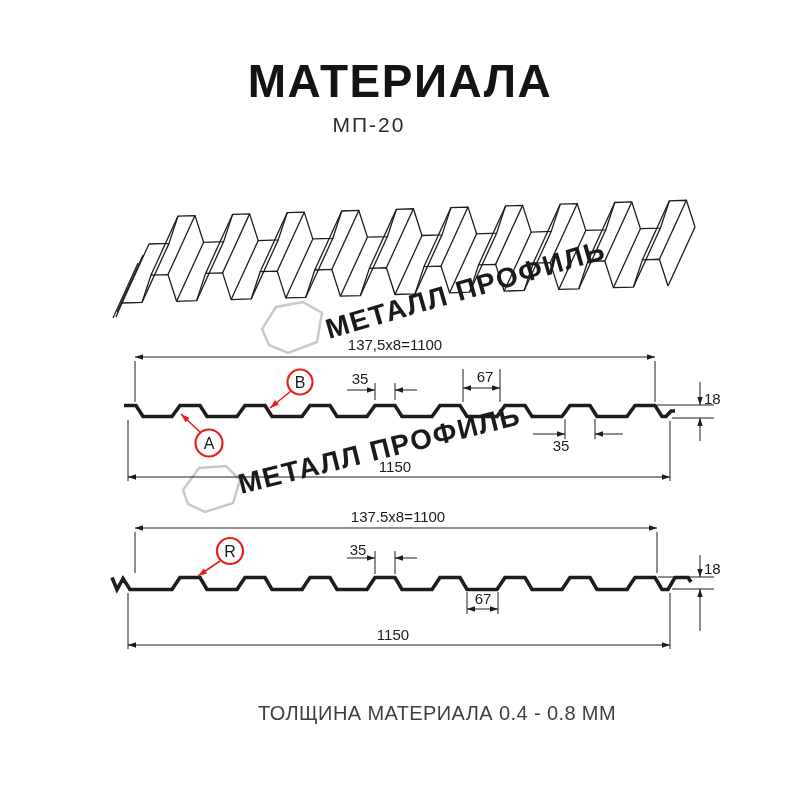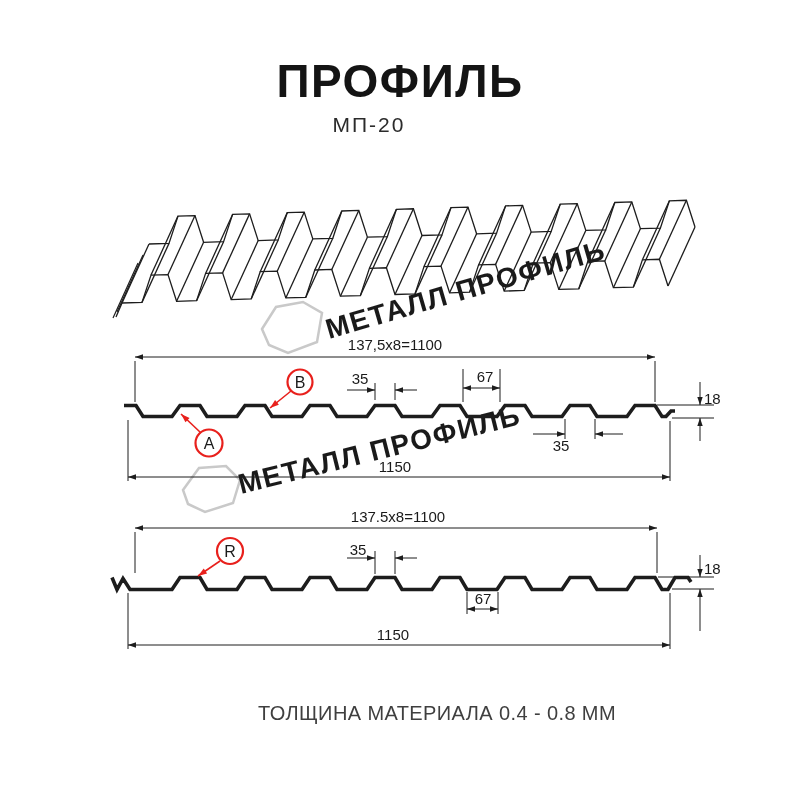--- a/index.html
+++ b/index.html
@@ -12,21 +12,21 @@
   .footer{position:absolute;top:703px;left:0;width:800px;text-align:center;
          font-size:20px;font-weight:400;letter-spacing:0.4px;color:#3f3f3f;line-height:1;padding-left:37px;}
   svg{position:absolute;top:0;left:0;}
   svg text{font-family:"Liberation Sans",sans-serif;font-size:15px;fill:#1a1a1a;}
   text.wm{font-size:28px;font-weight:bold;letter-spacing:1.5px;}
   text.marker{font-size:16px;}
 </style>
 </head>
 <body>
 
-<div class="title">ПРОФИЛЬ</div>
+<div class="title">МАТЕРИАЛА</div>
 <div class="subtitle">МП-20</div>
 
 <svg id="drawing" width="800" height="800" viewBox="0 0 800 800">
 
   <g id="wm">
     <path id="wmlogo1" d="M262,329 L276,307 L303,302 L322,313 L317,342 L288,353 L269,345 Z" fill="none" stroke-width="2.5" stroke="#c9c9c9"></path>
     <text class="wm" transform="translate(329,339) rotate(-16.2)" fill="#c9c9c9">МЕТАЛЛ ПРОФИЛЬ</text>
     <path id="wmlogo2" d="M183,490 L199,468 L226,466 L240,480 L233,503 L205,512 L188,504 Z" fill="none" stroke-width="2.5" stroke="#c9c9c9"></path>
     <text class="wm" transform="translate(241,494) rotate(-14)" fill="#c9c9c9">МЕТАЛЛ ПРОФИЛЬ</text>
   </g>

